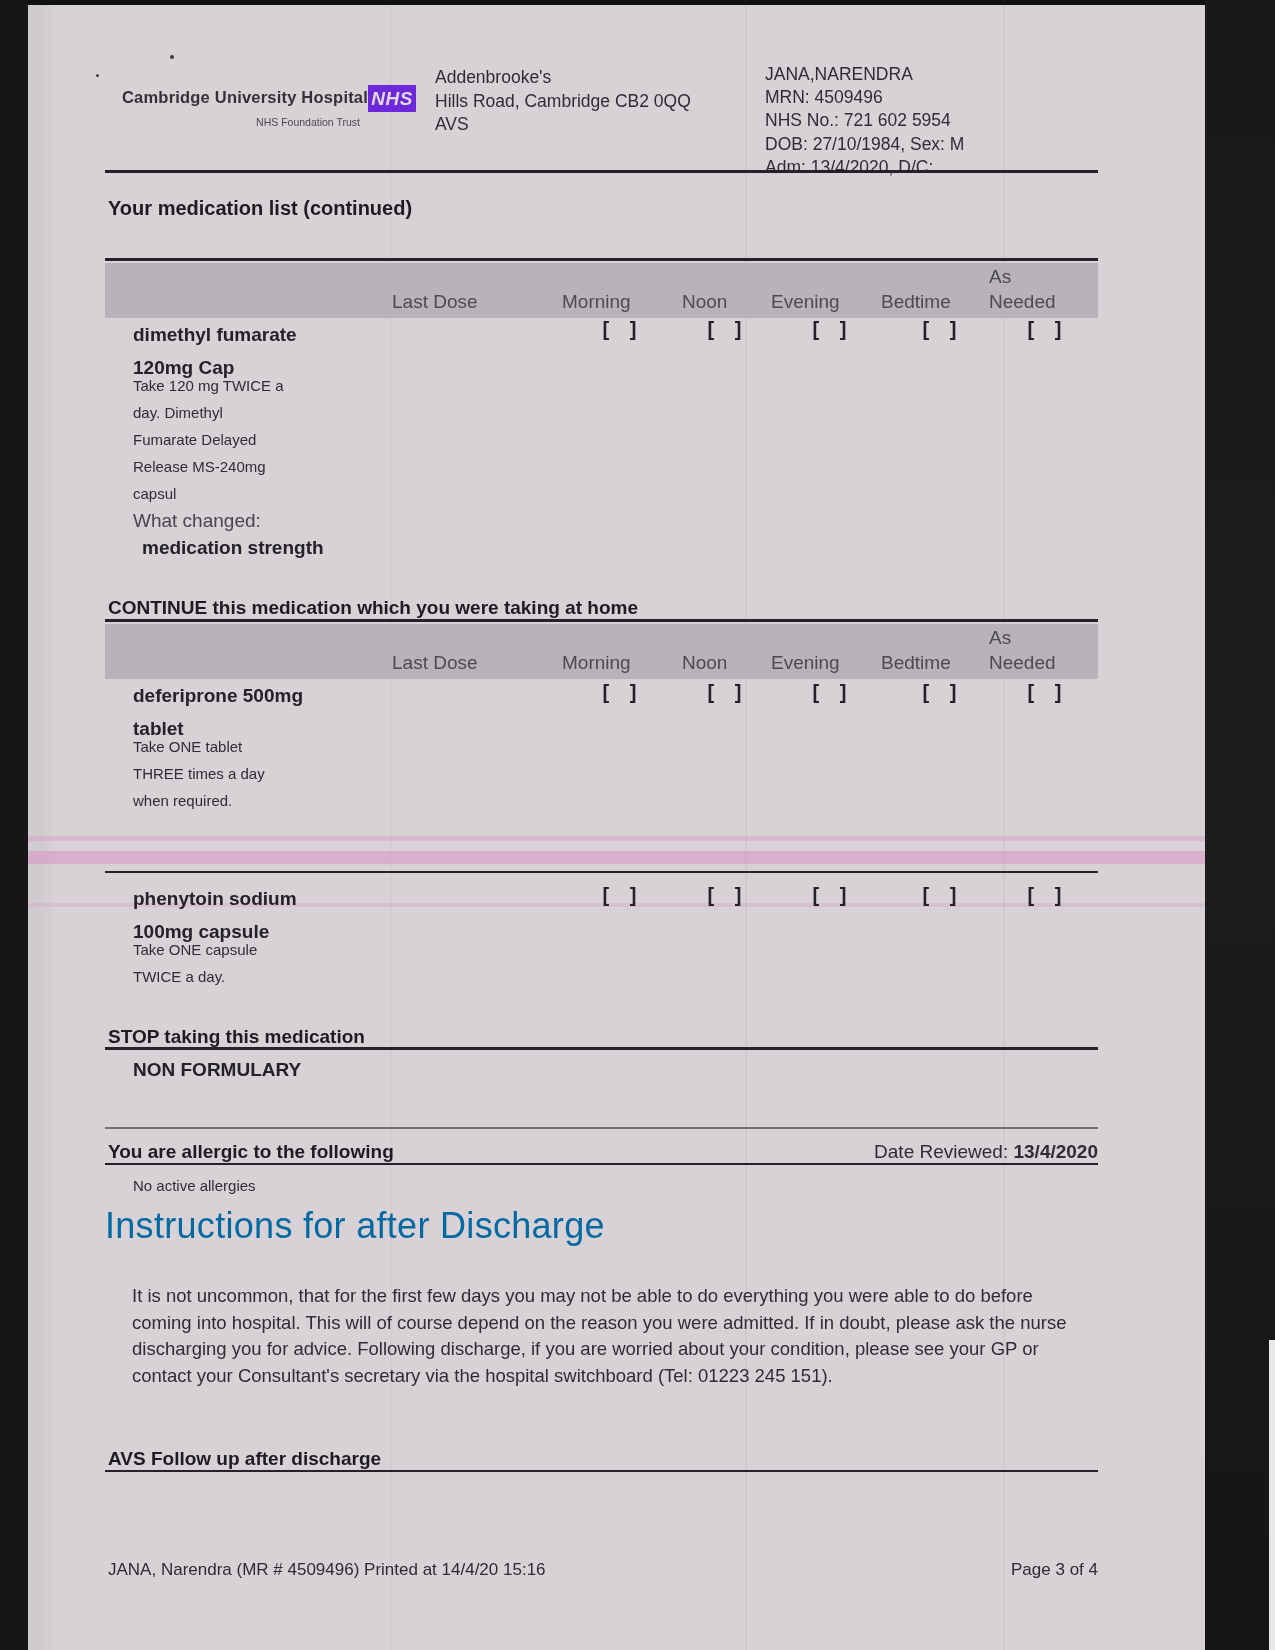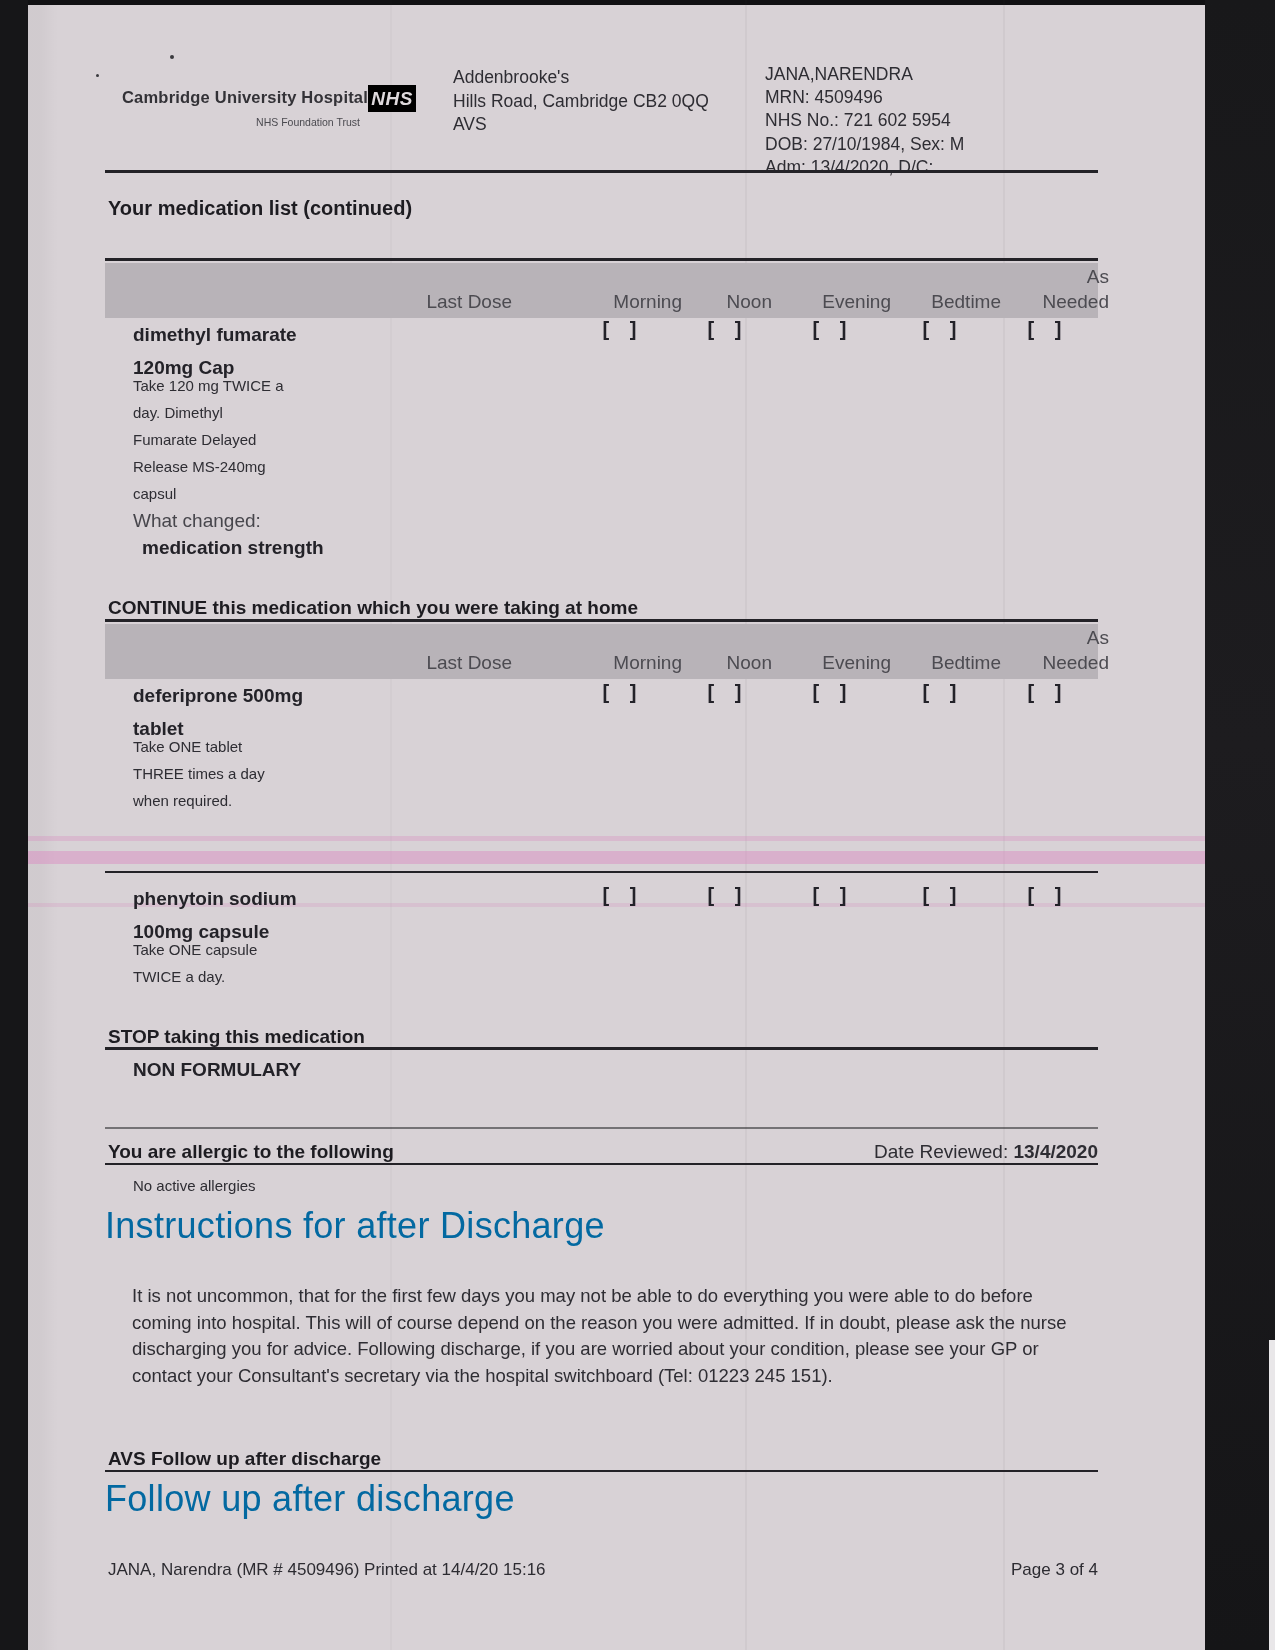--- a/index.html
+++ b/index.html
@@ -24,33 +24,33 @@
   
   .pink-a { position:absolute; left:28px; width:1177px; top:836px; height:5px;  background:rgba(216,132,188,0.30); }
   .pink-b { position:absolute; left:28px; width:1177px; top:851px; height:13px; background:rgba(219,136,192,0.45); }
   .pink-c { position:absolute; left:28px; width:1177px; top:903px; height:4px;  background:rgba(216,132,188,0.22); }
   
   .abs  { position:absolute; }
   .pre  { white-space:pre-line; }
   .b    { font-weight:700; }
   
   .org-name { left:122px; top:88px; font-size:16.5px; font-weight:700; color:#333237; letter-spacing:0.2px; }
-  .nhs-logo { left:368px; top:85px; width:48px; height:27px; background:#000000; color:#dfdadd;
+  .nhs-logo { left:368px; top:85px; width:48px; height:27px; background:#6d28d9; color:#dfdadd;
               font-style:italic; font-weight:700; font-size:19px; line-height:27px; text-align:center;
               letter-spacing:0.5px; }
   .org-sub  { left:252px; top:116px; width:112px; font-size:10.5px; color:#4b4a50; text-align:center; }
-  .addr     { left:435px; top:66px; font-size:17.5px; line-height:23.5px; color:#2e2d33;margin-left:18px; }
+  .addr     { left:435px; top:66px; font-size:17.5px; line-height:23.5px; color:#2e2d33; }
   .patient  { left:765px; top:63px; font-size:17.5px; line-height:23.2px; color:#2e2d33; }
   .rule     { position:absolute; left:105px; width:993px; background:#232227; }
   
   .h-page   { left:108px; top:197px;  font-size:20px; font-weight:700; color:#1d1c21; }
   .h-sec    { font-size:19px; font-weight:700; color:#1d1c21; }
   
   .gray-band { position:absolute; left:105px; width:993px; height:55px; background:#b8b3b8; }
-  .colhead   { position:absolute; width:120px; text-align:right; font-size:19px; color:#4c4b51; }
+  .colhead   { position:absolute; width:120px; text-align:left; font-size:19px; color:#4c4b51; }
   .cb        { position:absolute; width:60px; text-align:center; font-size:20px; font-weight:700;
                color:#232229; letter-spacing:1px; }
   .med-name  { position:absolute; left:133px; width:320px; font-size:19px; font-weight:700;
                line-height:33px; color:#232228; }
   .med-text  { font-size:15px; font-weight:400; line-height:27px; color:#2e2d33; }
   .wc-label  { font-size:19px; color:#47464c; line-height:27px; }
   .wc-value  { font-size:19px; font-weight:700; color:#232228; line-height:27px; }
   
   .big-title { position:absolute; left:105px; width:993px; text-align:left;
                font-size:36px; color:#0369a1; letter-spacing:0.3px; }
@@ -179,18 +179,17 @@
     <span>Date Reviewed: </span><span class="b">13/4/2020</span>
   </div>
   <div class="rule" style="top:1163px; height:2px"></div>
   <div class="abs med-text" style="left:133px; top:1172px">No active allergies</div>
 
   <div class="big-title" style="top:1205px">Instructions for after Discharge</div>
   <div class="abs body-par">It is not uncommon, that for the first few days you may not be able to do everything you were able to do before coming into hospital. This will of course depend on the reason you were admitted.  If in doubt, please ask the nurse discharging you for advice. Following discharge, if you are worried about your condition, please see your GP or contact your Consultant's secretary via the hospital switchboard (Tel: 01223 245 151).</div>
 
   <div class="abs h-sec" style="left:108px; top:1448px">AVS Follow up after discharge</div>
   <div class="rule" style="top:1470px; height:2px"></div>
-  <div class="big-title" style="top:1478px">Follow up after discharge</div>
 
   <div class="abs footer-l">JANA, Narendra (MR # 4509496) Printed at 14/4/20 15:16</div>
   <div class="abs footer-r">Page 3 of 4</div>
 
 </div>
 
 </body></html>

